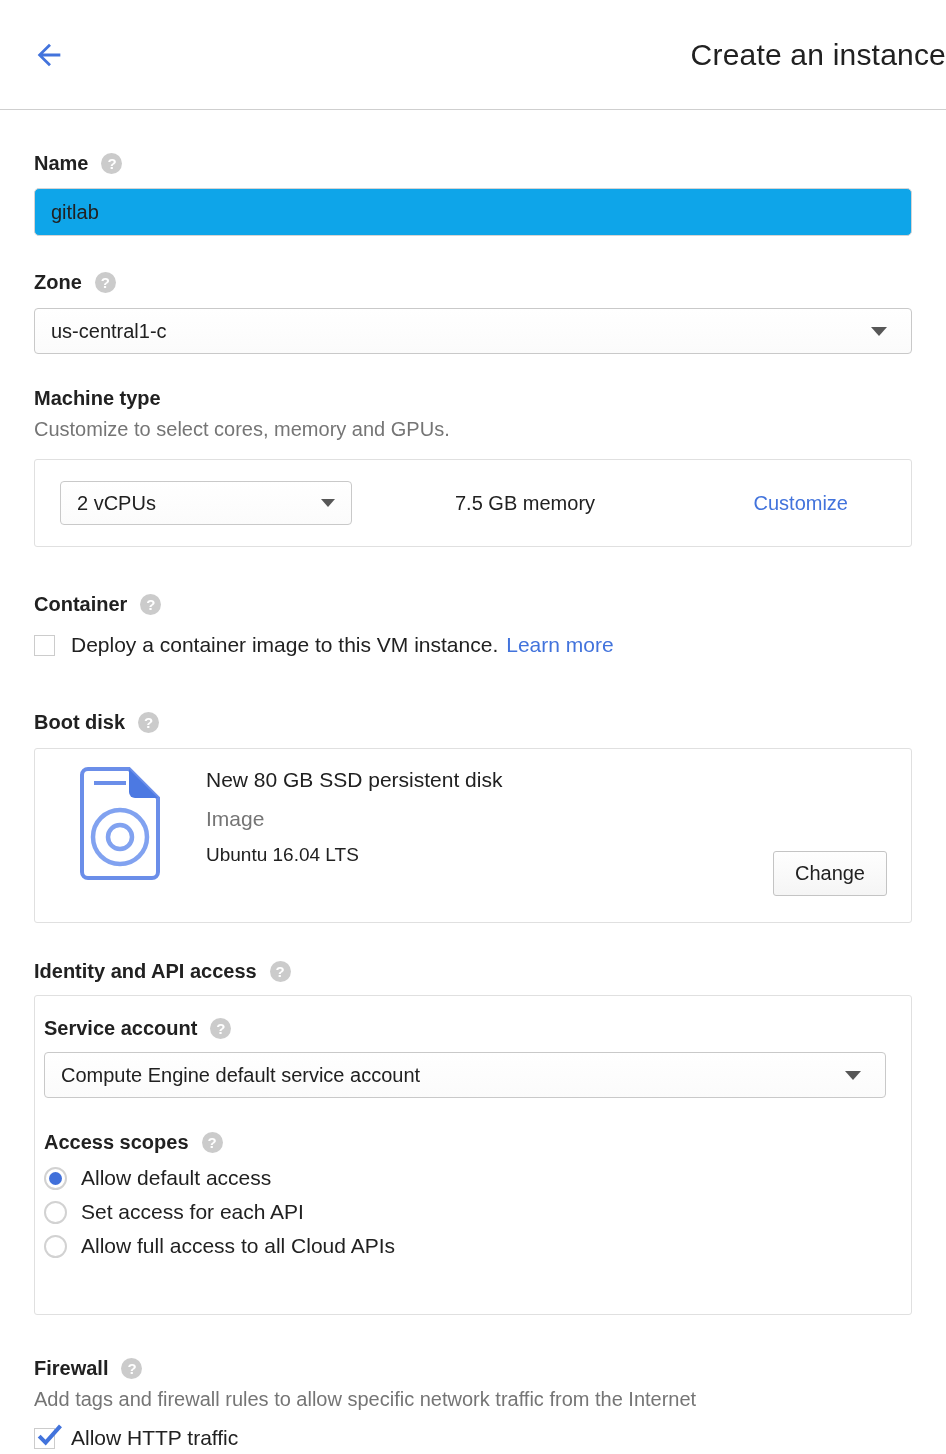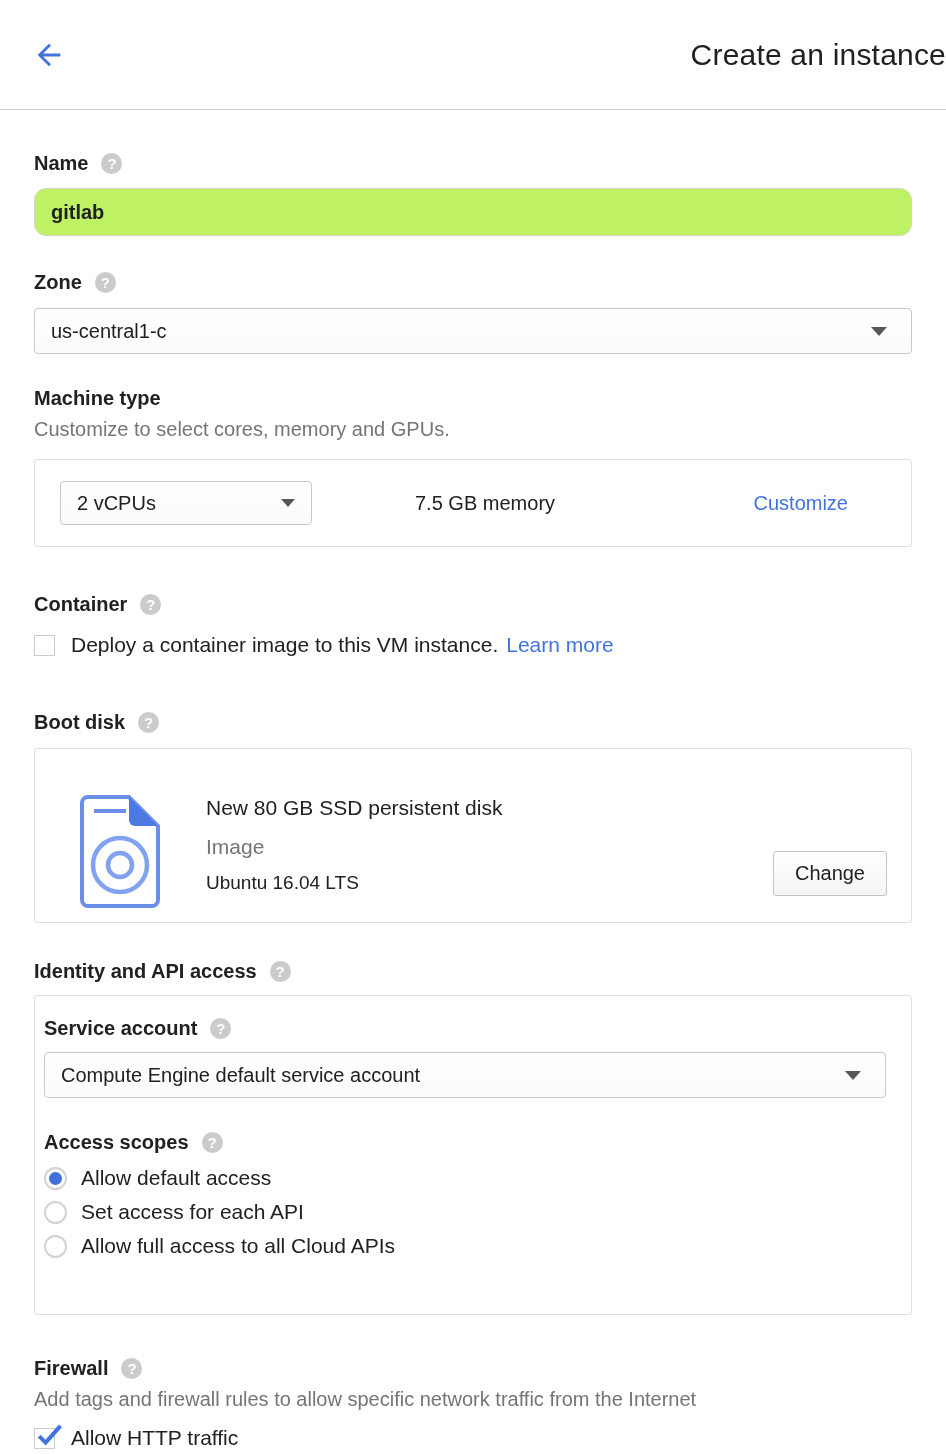--- a/index.html
+++ b/index.html
@@ -27,23 +27,23 @@
   .label-row .lbl { font-size:20px; font-weight:bold; color:#212121; }
   .help {
     width:21px; height:21px; border-radius:50%; background:#cbcbcb;
     color:#ffffff; font-size:15px; font-weight:bold;
     display:inline-flex; align-items:center; justify-content:center;
     margin-left:13px; cursor:pointer; flex:0 0 auto;
   }
 
   .text-input {
     margin-top:13px; width:100%; height:48px;
-    border:1px solid #d4d4d4; border-radius:12px;
+    border:1px solid #d4d4d4; border-radius:5px;
     font-family:"Liberation Sans", sans-serif;
-    font-size:20px; color:#212121; padding:0 16px; background:#bef264;font-weight:bold;
+    font-size:20px; color:#212121; padding:0 16px; background:#0ea5e9;
   }
 
   .select-box {
     margin-top:14px; width:100%; height:46px;
     border:1px solid #c9c9c9; border-radius:4px;
     background:linear-gradient(#ffffff,#fbfbfb);
     display:flex; align-items:center; justify-content:space-between;
     padding:0 24px 0 16px; font-size:20px; cursor:pointer;
   }
   .caret {
@@ -53,21 +53,21 @@
   }
 
   .subtitle { font-size:20px; color:#757575; margin-top:8px; }
 
   
   .mt-card {
     margin-top:18px; border:1px solid #e0e0e0; border-radius:3px;
     height:88px; display:flex; align-items:center; padding:0 63px 0 25px;
   }
   .mini-select {
-    width:252px; height:44px; border:1px solid #c9c9c9; border-radius:4px;
+    width:292px; height:44px; border:1px solid #c9c9c9; border-radius:4px;
     background:linear-gradient(#ffffff,#fbfbfb);
     display:flex; align-items:center; justify-content:space-between;
     padding:0 16px; font-size:20px; cursor:pointer; flex:0 0 auto;
   }
   .mini-select .caret { border-left-width:7px; border-right-width:7px; border-top-width:8px; }
   .memory-text { font-size:20px; margin-left:103px; }
   .link { color:#4273dc; font-size:20px; cursor:pointer; text-decoration:none; }
   .customize { margin-left:auto; }
 
   
@@ -76,21 +76,21 @@
     width:21px; height:21px; border:1px solid #cccccc; background:#fff;
     position:relative; cursor:pointer; flex:0 0 auto;
   }
   .checkbox svg { display:none; position:absolute; left:-1px; top:-9px; }
   .checkbox.on svg { display:block; }
   .check-label { font-size:21px; margin-left:16px; }
 
   
   .bd-card {
     margin-top:14px; border:1px solid #e0e0e0; border-radius:3px;
-    height:175px; position:relative; display:flex; padding:44px 24px 0 37px;
+    height:175px; position:relative; display:flex; padding:16px 24px 0 37px;
   }
   .bd-icon { flex:0 0 auto; margin-top:1px; }
   .bd-text { margin-left:38px; }
   .bd-title { font-size:21px; margin-top:3px; }
   .bd-image-label { font-size:21px; color:#757575; margin-top:15px; }
   .bd-image-value { font-size:19px; margin-top:13px; }
   .change-btn {
     position:absolute; right:24px; bottom:26px; height:45px; padding:0 21px;
     font-family:"Liberation Sans", sans-serif; font-size:20px; color:#212121;
     border:1px solid #c4c4c4; border-radius:3px;

